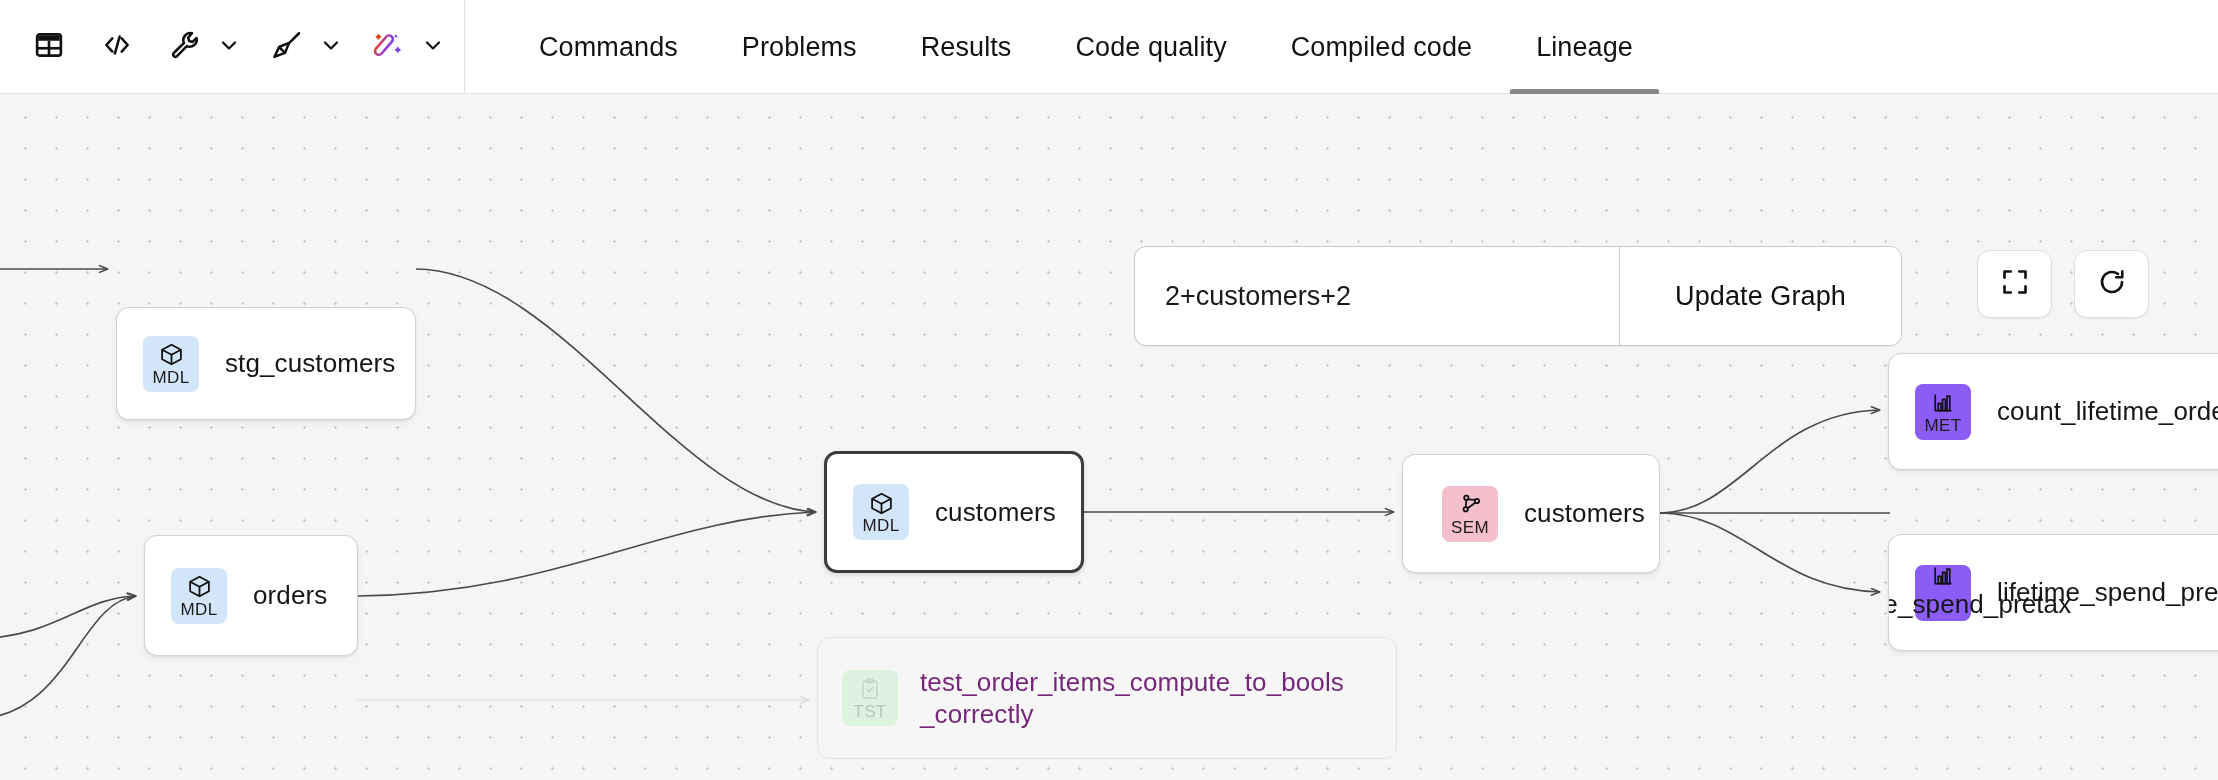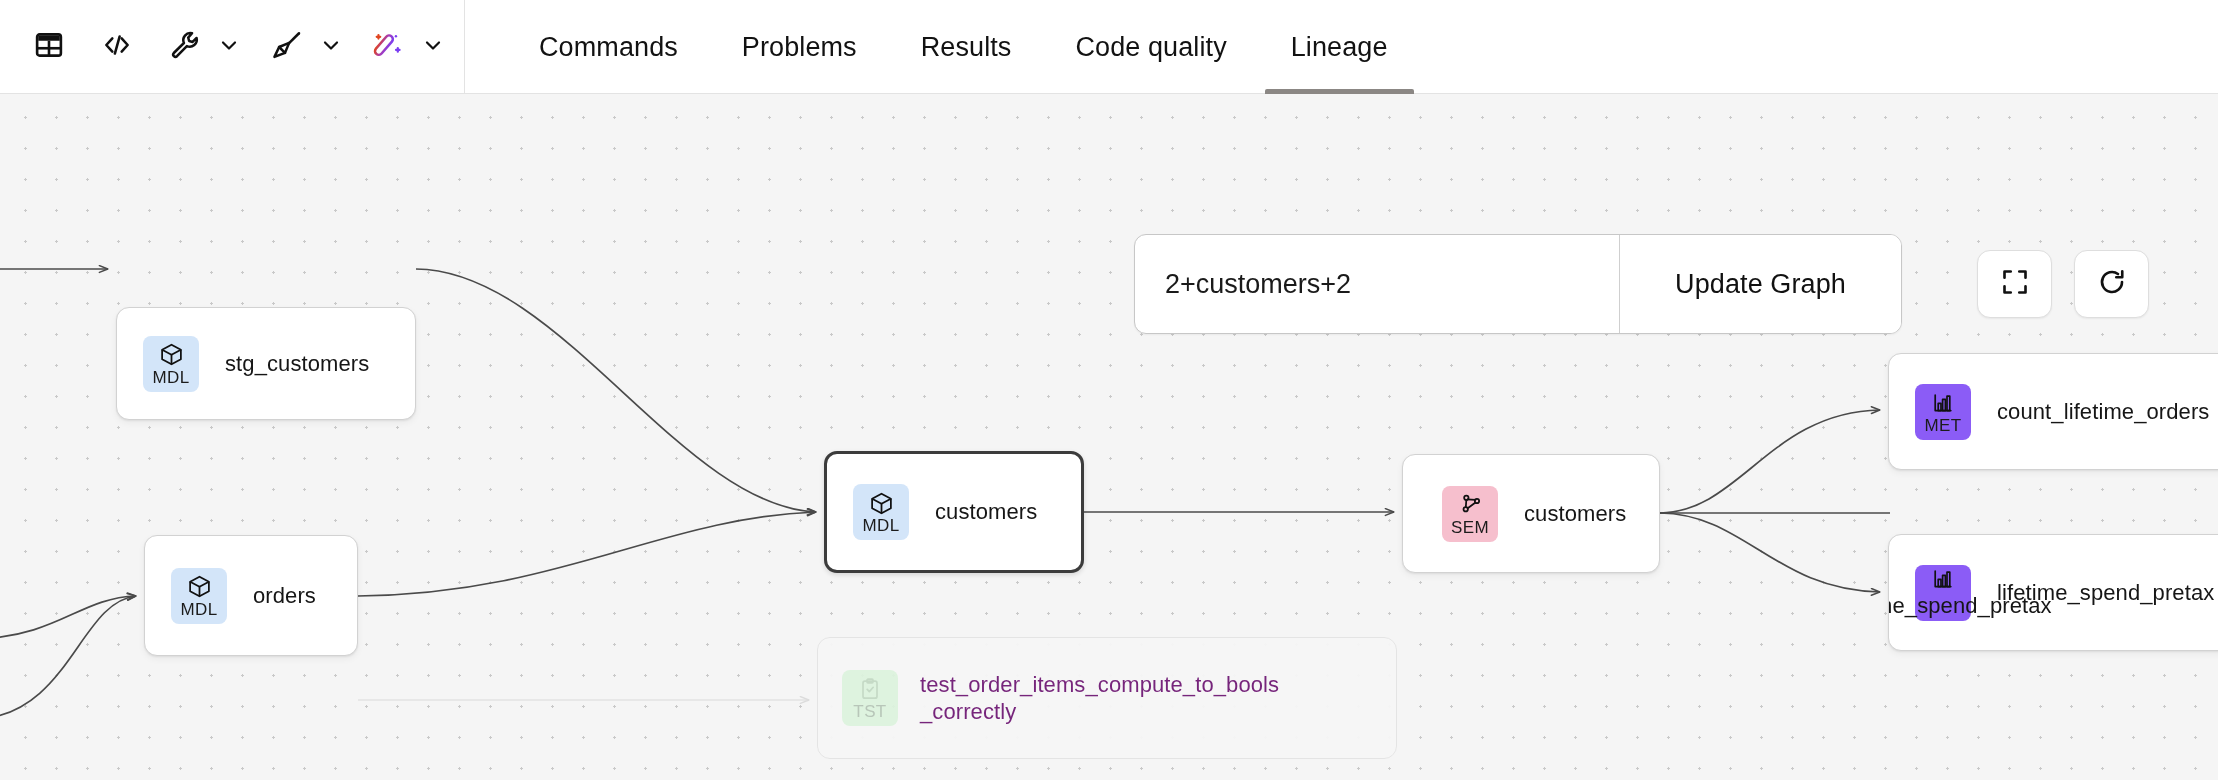--- a/index.html
+++ b/index.html
@@ -119,32 +119,32 @@
     color: #1c1c1c;
     margin-top: 1px;
   }
   .badge-mdl { background: #d3e5f9; }
   .badge-sem { background: #f6bfcd; margin-left: 13px; }
   .badge-met { background: #8b5cf6; }
   .badge-tst { background: #ddf3de; }
   .badge-tst .code { color: #b5c4b6; }
 
   .node-label {
-    font-size: 22px;
+    font-size: 26px;
     color: #161616;
     white-space: pre-wrap;
     line-height: 1.25;
     letter-spacing: .1px;
   }
   .node.dim .node-label { color: #701a75; }
 
   
   .searchbar {
     position: absolute;
-    left: 1134px; top: 140px;
+    left: 1134px; top: 152px;
     width: 768px; height: 100px;
     background: #ffffff;
     border: 1px solid #c7c7c7;
     border-radius: 12px;
     display: flex;
     align-items: stretch;
     box-shadow: 0 1px 2px rgba(0,0,0,.05);
     overflow: hidden;
   }
   .search-input {
@@ -289,20 +289,23 @@
         </div>
       <div class="tab">
           <span>Problems</span>
         </div>
       <div class="tab">
           <span>Results</span>
         </div>
       <div class="tab">
           <span>Code quality</span>
         </div>
+      <div class="tab">
+          <span>Compiled code</span>
+        </div>
       <div class="tab active">
           <span>Lineage</span>
         </div>
     </div>
   </div>
 
   <div class="canvas">
 
     <svg class="edges">
       <defs>

